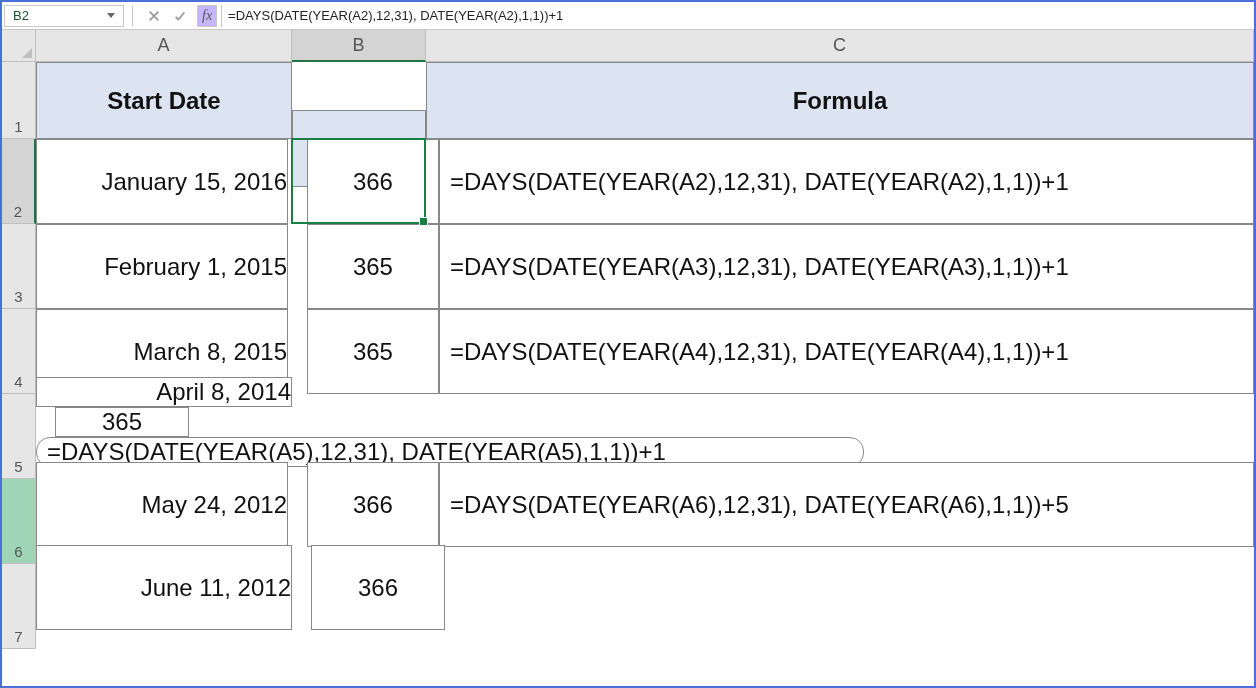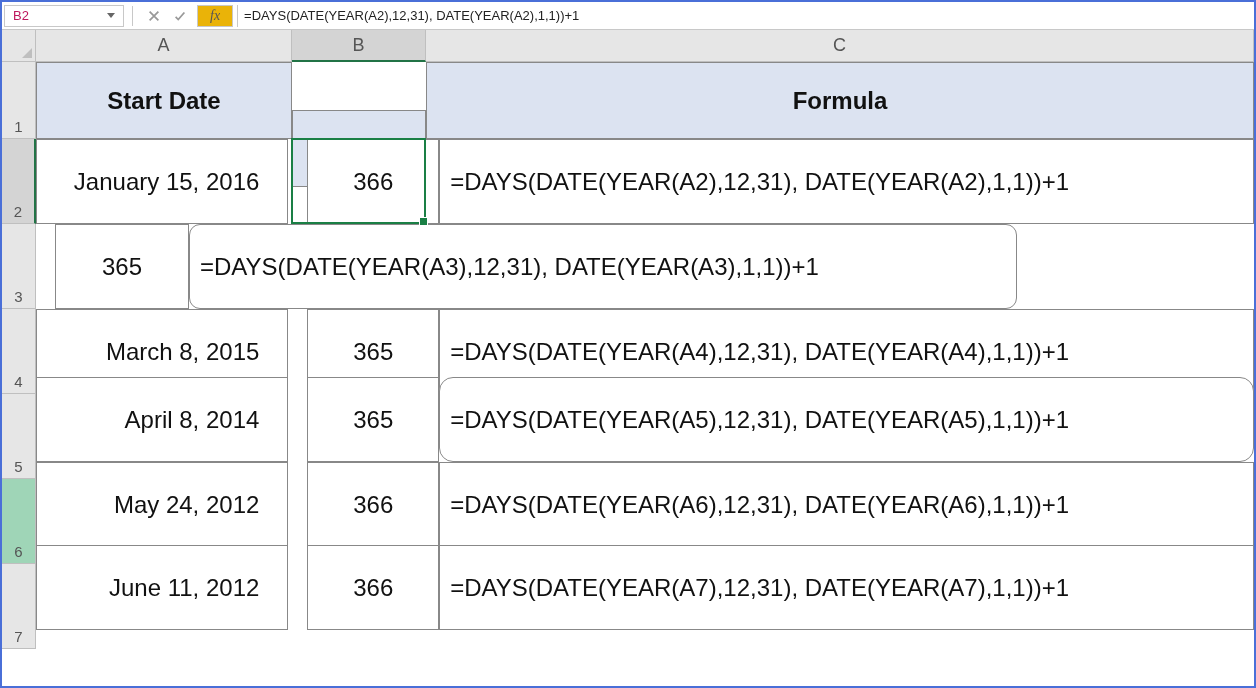--- a/index.html
+++ b/index.html
@@ -24,21 +24,21 @@
     width: 120px;
     height: 22px;
     border: 1px solid #c8c8c8;
     background: #fff;
     display: flex;
     align-items: center;
     padding: 0 8px;
     margin-left: 2px;
     position: relative;
   }
-  .name-box-text { flex: 1; color: #be185d; }
+  .name-box-text { flex: 1; color: #14532d; }
   .name-box-dropdown {
     width: 0; height: 0;
     border-left: 4px solid transparent;
     border-right: 4px solid transparent;
     border-top: 5px solid #666;
   }
   .fb-sep {
     width: 1px;
     height: 20px;
     background: #c8c8c8;
@@ -52,23 +52,23 @@
     color: #888;
     margin: 0 2px;
   }
   .fb-btn svg { width: 14px; height: 14px; }
   .fx-label {
     font-style: italic;
     font-family: "Times New Roman", serif;
     font-size: 14px;
     color: #555;
     margin: 0 4px;
-    padding: 2px 12px;
+    padding: 2px 4px;
     border: 1px solid #c8c8c8;
-    background: #eab308;
+    background: #c4b5fd;
   }
   .formula-input {
     flex: 1;
     height: 22px;
     display: flex;
     align-items: center;
     padding: 0 6px;
     color: #222;
     border-left: 1px solid #c8c8c8;
   }
@@ -157,21 +157,21 @@
     font-weight: bold;
     justify-content: center;
     border: 1px solid #888;
   }
   .data-border {
     border: 1px solid #888;
   }
   .col-a { width: 256px; }
   .col-b { width: 134px; }
   .col-c { width: 828px; }
-  .right { justify-content: flex-end; padding-right: 28px; }
+  .right { justify-content: flex-end; padding-right: 0; }
   .center { justify-content: center; margin-left: 19px; }
   .left { justify-content: flex-start; padding-left: 10px; }
 
   .selected-cell {
     position: absolute;
     border: 2px solid #1a7f45;
     pointer-events: none;
     background: transparent;
     z-index: 10;
   }
@@ -232,37 +232,37 @@
         <div class="cell hdr-cell col-a" style="height: 77px;">Start Date</div>
         <div class="cell hdr-cell col-b" style="height: 77px; margin-top: 48px;">Days</div>
         <div class="cell hdr-cell col-c" style="height: 77px;">Formula</div>
       </div>
       <div class="row" style="height: 85px;">
         <div class="cell data-border col-a right" style="height: 85px;">January 15, 2016</div>
         <div class="cell data-border col-b center" style="height: 85px;">366</div>
         <div class="cell data-border col-c left" style="height: 85px;">=DAYS(DATE(YEAR(A2),12,31), DATE(YEAR(A2),1,1))+1</div>
       </div>
       <div class="row" style="height: 85px;">
+        <div class="cell data-border col-a right" style="height: 85px;">February 1, 2015</div>
         <div class="cell data-border col-b center" style="height: 85px;">365</div>
-        <div class="cell data-border col-c left" style="height: 85px; border-radius: 11px;">=DAYS(DATE(YEAR(A3),12,31), DATE(YEAR(A3),1,1))+1</div>
+        <div class="cell data-border col-c left" style="height: 85px;">=DAYS(DATE(YEAR(A3),12,31), DATE(YEAR(A3),1,1))+1</div>
       </div>
       <div class="row" style="height: 68px;">
         <div class="cell data-border col-a right" style="height: 85px;">March 8, 2015</div>
         <div class="cell data-border col-b center" style="height: 85px;">365</div>
         <div class="cell data-border col-c left" style="height: 85px;">=DAYS(DATE(YEAR(A4),12,31), DATE(YEAR(A4),1,1))+1</div>
       </div>
-      <div class="row" style="height: 85px;">
+      <div class="row" style="height: 85px; flex-direction: column;">
         <div class="cell data-border col-a right" style="height: 85px;">April 8, 2014</div>
         <div class="cell data-border col-b center" style="height: 85px;">365</div>
         <div class="cell data-border col-c left" style="height: 85px; border-radius: 14px;">=DAYS(DATE(YEAR(A5),12,31), DATE(YEAR(A5),1,1))+1</div>
       </div>
       <div class="row" style="height: 83px;">
         <div class="cell data-border col-a right" style="height: 85px;">May 24, 2012</div>
         <div class="cell data-border col-b center" style="height: 85px;">366</div>
-        <div class="cell data-border col-c left" style="height: 85px;">=DAYS(DATE(YEAR(A6),12,31), DATE(YEAR(A6),1,1))+1</div>
+        <div class="cell data-border col-c left" style="height: 85px;">=DAYS(DATE(YEAR(A6),12,31), DATE(YEAR(A6),1,1))+5</div>
       </div>
       <div class="row" style="height: 85px;">
         <div class="cell data-border col-a right" style="height: 85px;">June 11, 2012</div>
         <div class="cell data-border col-b center" style="height: 85px;">366</div>
-        <div class="cell data-border col-c left" style="height: 85px;">=DAYS(DATE(YEAR(A7),12,31), DATE(YEAR(A7),1,1))+1</div>
       </div>
     </div>
 </div>
 
 </body></html>

